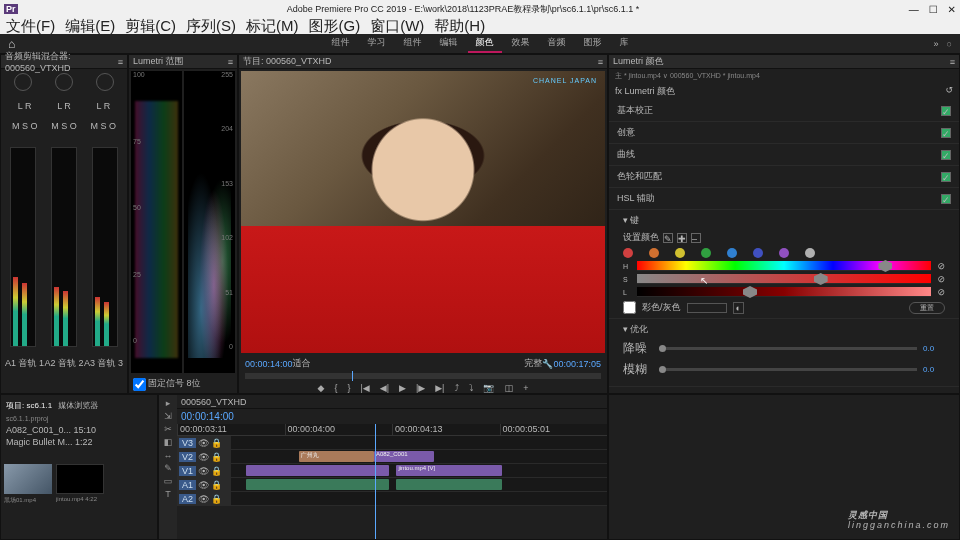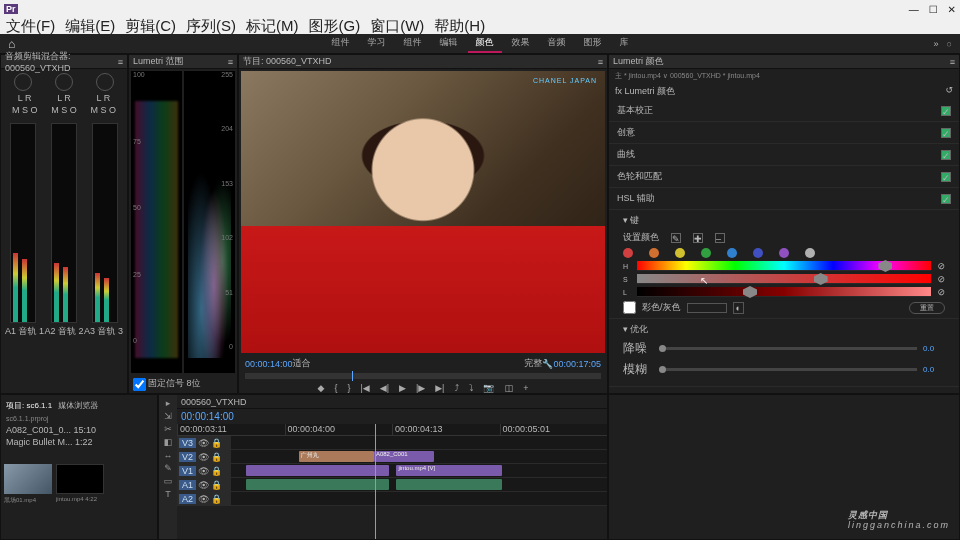--- a/index.html
+++ b/index.html
@@ -13,21 +13,21 @@
 .topstrip{height:20px;background:#232323;display:flex;align-items:center;padding:0 8px;gap:6px;justify-content:center;border-bottom:1px solid #111}
 .topstrip .home{position:absolute;left:8px;color:#ccc;font-size:12px}
 .topstrip .ws{color:#aaa;font-size:9px;padding:2px 8px;cursor:pointer}
 .topstrip .ws.active{color:#fff;border-bottom:2px solid #be185d}
 .topstrip .icons{position:absolute;right:8px;display:flex;gap:8px}
 .main{display:grid;grid-template-columns:128px 110px 370px 352px;height:340px}
 .panel{background:#1f1f1f;border:1px solid #111;display:flex;flex-direction:column}
 .phdr{height:14px;background:#2a2a2a;display:flex;align-items:center;padding:0 4px;font-size:8px;color:#ccc;border-bottom:1px solid #111}
 .phdr .x{margin-left:auto;cursor:pointer}
 
-.mixer{padding:4px;display:flex;flex-direction:column;gap:2px}
+.mixer{padding:4px;display:flex;flex-direction:column;gap:10px}
 .mixknobs{display:flex;gap:4px;justify-content:space-around}
 .knob{width:18px;height:18px;border:1px solid #555;border-radius:50%;position:relative}
 .mixlabels{display:flex;justify-content:space-around;font-size:7px;color:#888}
 .meters{display:flex;gap:6px;justify-content:space-around;height:200px;margin-top:6px}
 .meter{width:26px;background:#0a0a0a;border:1px solid #333;position:relative;display:flex}
 .meter .bar{width:5px;background:linear-gradient(to top,#2a8,#2a8 50%,#cc3 70%,#c33);margin:auto 2px 0}
 .mixbottom{display:flex;justify-content:space-between;font-size:7px;color:#888;}
 
 .scopes{flex:1;display:flex;gap:2px;padding:2px}
 .scope{flex:1;background:#000;position:relative;overflow:hidden}
@@ -50,21 +50,21 @@
 .prevctrl .tl{height:6px;background:#333;margin:3px 0;position:relative}
 .prevctrl .tl .ph{position:absolute;left:30%;top:-2px;width:1px;height:10px;background:#5aa8ff}
 .transport{display:flex;gap:6px;justify-content:center;align-items:center}
 .transport span{font-size:9px;color:#aaa;cursor:pointer;padding:1px 2px}
 
 .lumetri{overflow-y:auto;font-size:8px}
 .crumb{font-size:7px;color:#888;padding:2px 6px}
 .lsec{padding:4px 8px;border-bottom:1px solid #2a2a2a;display:flex;justify-content:space-between;align-items:center;cursor:pointer}
 .lsec .chk{width:10px;height:10px;border:1px solid #666;background:#3a6}
 .lsub{padding:4px 14px;border-bottom:1px solid #2a2a2a}
-.pickers{display:flex;gap:12px;align-items:center;margin:4px 0}
+.pickers{display:flex;gap:4px;align-items:center;margin:4px 0}
 .picker{width:10px;height:10px;border:1px solid #666;cursor:pointer}
 .swatches{display:flex;gap:16px;margin:3px 0}
 .swatch{width:10px;height:10px;border-radius:50%}
 .hslslider{display:flex;align-items:center;gap:6px;margin:3px 0}
 .hslslider .lab{width:8px;font-size:7px}
 .hslslider .track{flex:1;height:10px;position:relative}
 .hslslider .handle{position:absolute;top:-1px;width:14px;height:12px;background:#888;clip-path:polygon(0 30%,50% 0,100% 30%,100% 70%,50% 100%,0 70%)}
 .param{display:flex;align-items:center;gap:6px;margin:4px 0}
 .param .plab{width:30px;font-size:12px}
 .param .ptrack{flex:1;height:3px;background:#444;position:relative}
@@ -103,20 +103,21 @@
 .watermark{position:absolute;right:10px;bottom:10px;font-size:22px;color:rgba(255,255,255,.85);font-weight:bold;font-style:italic;letter-spacing:1px;pointer-events:none}
 .watermark .sub{font-size:9px;font-weight:normal;color:rgba(255,255,255,.65);letter-spacing:2px;display:block;margin-top:-4px;text-align:right}
 .resetbtn{border:1px solid #555;border-radius:8px;padding:0 10px;font-size:7px;cursor:pointer}
 .cursor{position:absolute;left:700px;top:275px;font-size:10px;color:#fff;pointer-events:none;z-index:20}
 </style>
 </head>
 <body>
 
 <div class="titlebar">
   <span style="background:#5a3a7a;color:#fff;padding:0 2px;font-weight:bold">Pr</span>
+  <span class="title">Adobe Premiere Pro CC 2019 - E:\work\2018\1123PRAE教程录制\pr\sc6.1.1\pr\sc6.1.1 *</span>
   <div class="wbtns">
     <span>—</span>
     <span>☐</span>
     <span>✕</span>
   </div>
 </div>
 
 <div class="menubar" id="menubar">
     <span>文件(F)</span>
     <span>编辑(E)</span>

